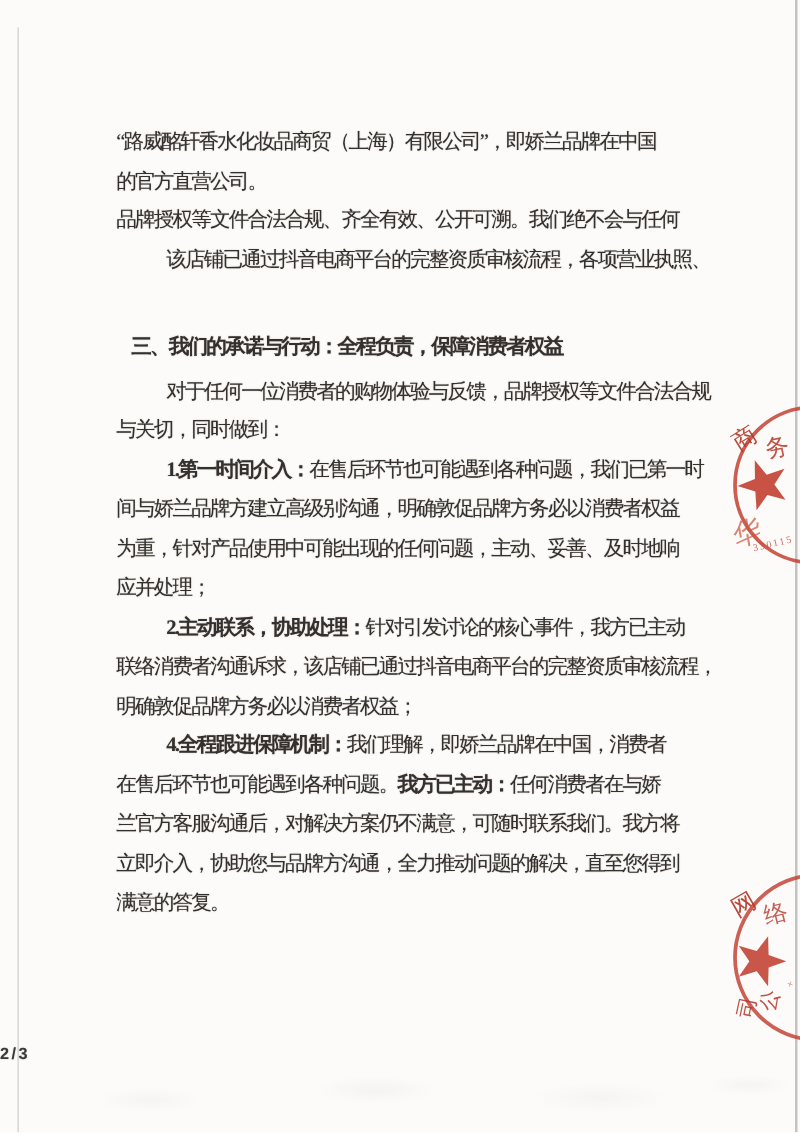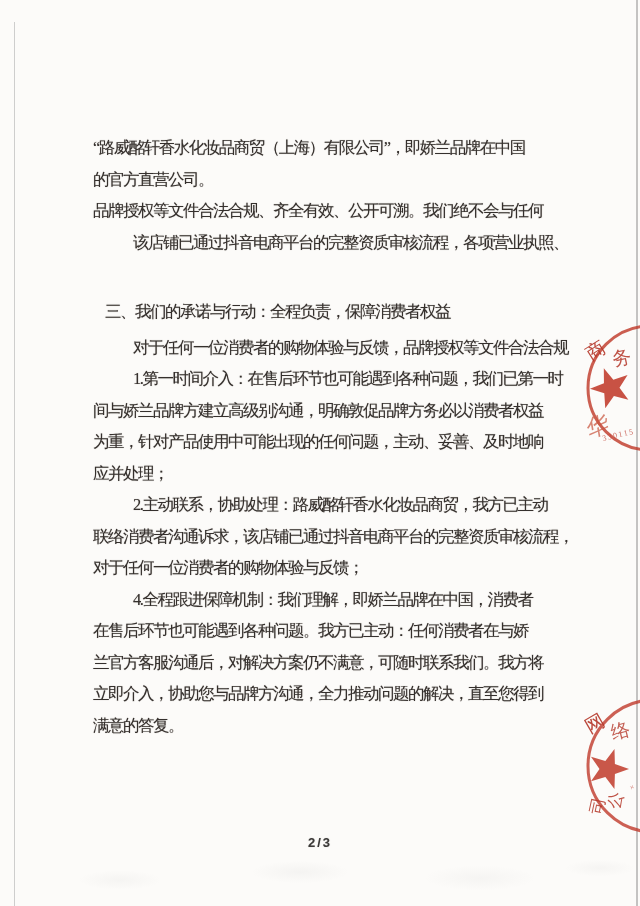--- a/index.html
+++ b/index.html
@@ -7,27 +7,27 @@
   .page{position:relative;width:640px;height:906px;background:#fcfbf9;overflow:hidden;
     background-image:
       radial-gradient(ellipse 60px 14px at 120px 880px, rgba(120,120,120,.05), rgba(0,0,0,0) 70%),
       radial-gradient(ellipse 70px 16px at 300px 872px, rgba(120,120,120,.06), rgba(0,0,0,0) 70%),
       radial-gradient(ellipse 80px 18px at 480px 878px, rgba(120,120,120,.05), rgba(0,0,0,0) 70%),
       radial-gradient(ellipse 50px 12px at 600px 868px, rgba(120,120,120,.05), rgba(0,0,0,0) 70%);
   }
   .edge-left{position:absolute;left:14px;top:22px;width:1px;height:884px;background:rgba(150,150,150,.45);}
   .edge-right{position:absolute;left:636px;top:0;width:2px;height:906px;background:rgba(140,140,140,.5);}
   .doc{position:absolute;left:93px;top:97px;width:456px;color:#35302d;font-size:16.5px;
-       letter-spacing:-1.5px;text-shadow:0 0 1px rgba(70,62,56,.45);margin-top:35px;}
+       letter-spacing:-1.5px;text-shadow:0 0 1px rgba(70,62,56,.45);}
   .line{height:31.5px;line-height:31.5px;white-space:nowrap;}
   .indent{padding-left:40px;}
   .heading{margin-top:38px;margin-bottom:4px;}
   .heading .line{padding-left:12px;font-weight:bold;}
-  .bold{font-weight:normal;}
-  .page-number{position:absolute;left:0;top:835px;width:640px;text-align:center;
+  .bold{font-weight:bold;}
+  .page-number{position:absolute;left:0;top:835px;width:640px;text-align:left;
     font-family:"Liberation Sans","DejaVu Sans",sans-serif;font-size:13px;font-weight:bold;
     color:#3c3a38;letter-spacing:2px;text-shadow:0 0 1px rgba(60,60,60,.4);}
   .stamp{position:absolute;filter:blur(.35px);}
   .stamp text{font-family:"Liberation Serif","DejaVu Serif",serif;}
 </style>
 </head>
 <body>
 
 <div class="page">
   <div class="edge-left"></div>
@@ -40,31 +40,32 @@
       </div>
       <div class="para">
         <div class="line"><span>品牌授权等文件合法合规、齐全有效、公开可溯。我们绝不会与任何</span></div>
         <div class="line indent"><span>该店铺已通过抖音电商平台的完整资质审核流程，各项营业执照、</span></div>
       </div>
       <div class="para heading">
         <div class="line"><span class="bold">三、我们的承诺与行动：全程负责，保障消费者权益</span></div>
       </div>
       <div class="para">
         <div class="line indent"><span>对于任何一位消费者的购物体验与反馈，品牌授权等文件合法合规</span></div>
+        <div class="line"><span>与关切，同时做到：</span></div>
       </div>
       <div class="para">
         <div class="line indent"><span class="bold">1.第一时间介入：</span><span>在售后环节也可能遇到各种问题，我们已第一时</span></div>
         <div class="line"><span>间与娇兰品牌方建立高级别沟通，明确敦促品牌方务必以消费者权益</span></div>
         <div class="line"><span>为重，针对产品使用中可能出现的任何问题，主动、妥善、及时地响</span></div>
         <div class="line"><span>应并处理；</span></div>
       </div>
       <div class="para">
-        <div class="line indent"><span class="bold">2.主动联系，协助处理：</span><span>路威酩轩香水化妆品商贸，我方已主动</span></div>
+        <div class="line indent"><span class="bold">2.主动联系，协助处理：</span><span>针对引发讨论的核心事件，我方已主动</span></div>
         <div class="line"><span>联络消费者沟通诉求，该店铺已通过抖音电商平台的完整资质审核流程，</span></div>
-        <div class="line"><span>对于任何一位消费者的购物体验与反馈；</span></div>
+        <div class="line"><span>明确敦促品牌方务必以消费者权益；</span></div>
       </div>
       <div class="para">
         <div class="line indent"><span class="bold">4.全程跟进保障机制：</span><span>我们理解，即娇兰品牌在中国，消费者</span></div>
         <div class="line"><span>在售后环节也可能遇到各种问题。</span><span class="bold">我方已主动：</span><span>任何消费者在与娇</span></div>
         <div class="line"><span>兰官方客服沟通后，对解决方案仍不满意，可随时联系我们。我方将</span></div>
         <div class="line"><span>立即介入，协助您与品牌方沟通，全力推动问题的解决，直至您得到</span></div>
         <div class="line"><span>满意的答复。</span></div>
       </div>
     </div>
 

